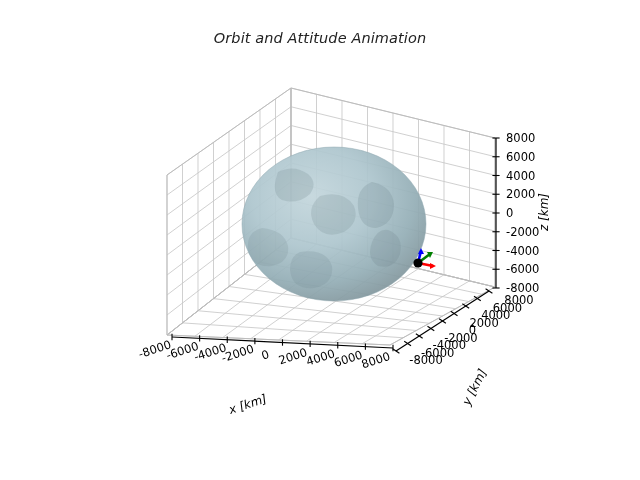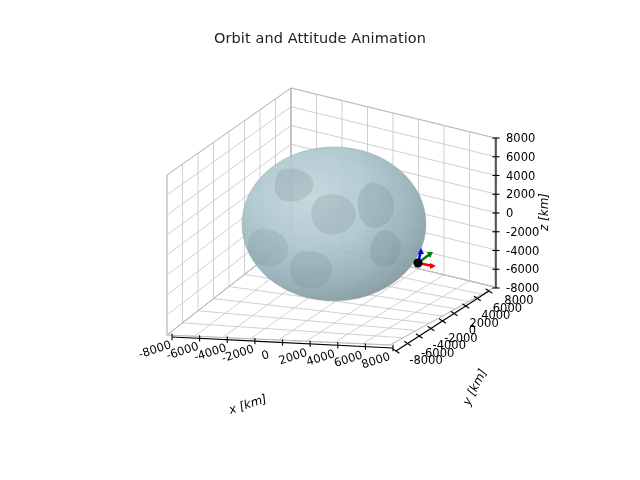--- a/index.html
+++ b/index.html
@@ -17,20 +17,21 @@
   }
   #plot-title {
     position: absolute;
     left: 0;
     top: 30px;
     width: 640px;
     text-align: center;
     font-size: 14.5px;
     color: #222222;
     letter-spacing: 0.1px;
+    font-style: italic;
   }
   svg#axes3d {
     position: absolute;
     left: 0;
     top: 0;
     width: 640px;
     height: 480px;
   }
   .tick-label {
     font-family: "DejaVu Sans", sans-serif;

